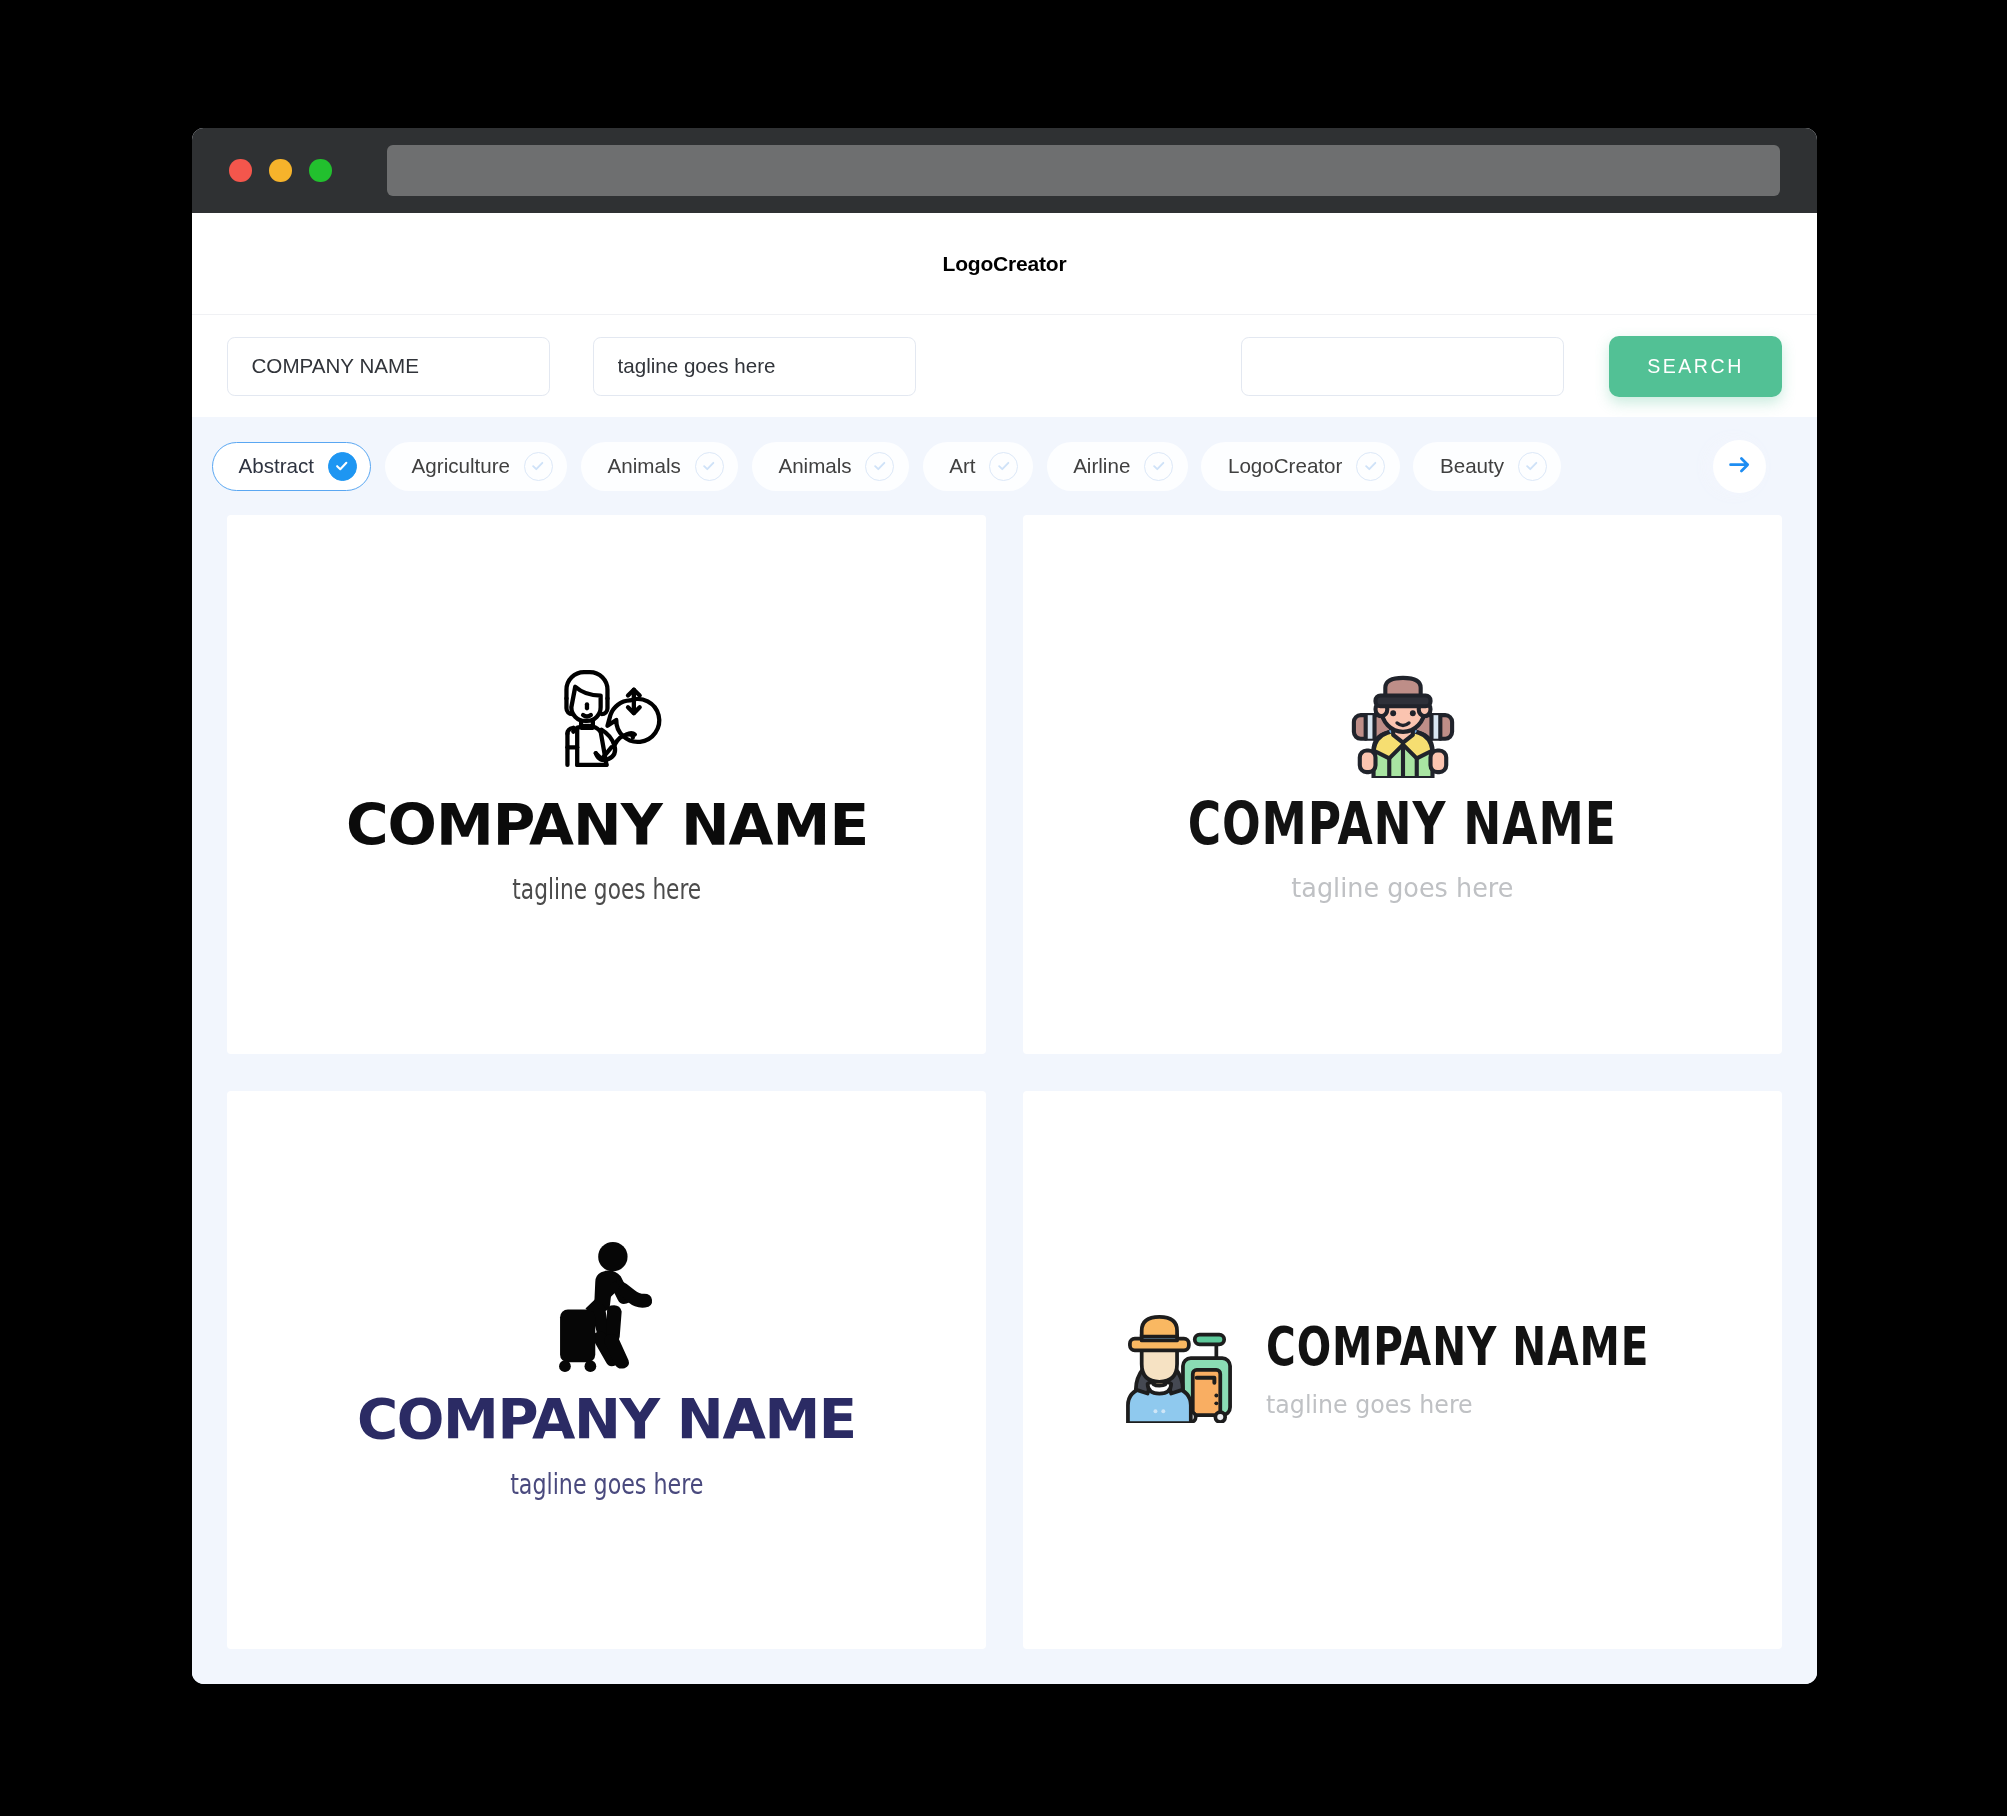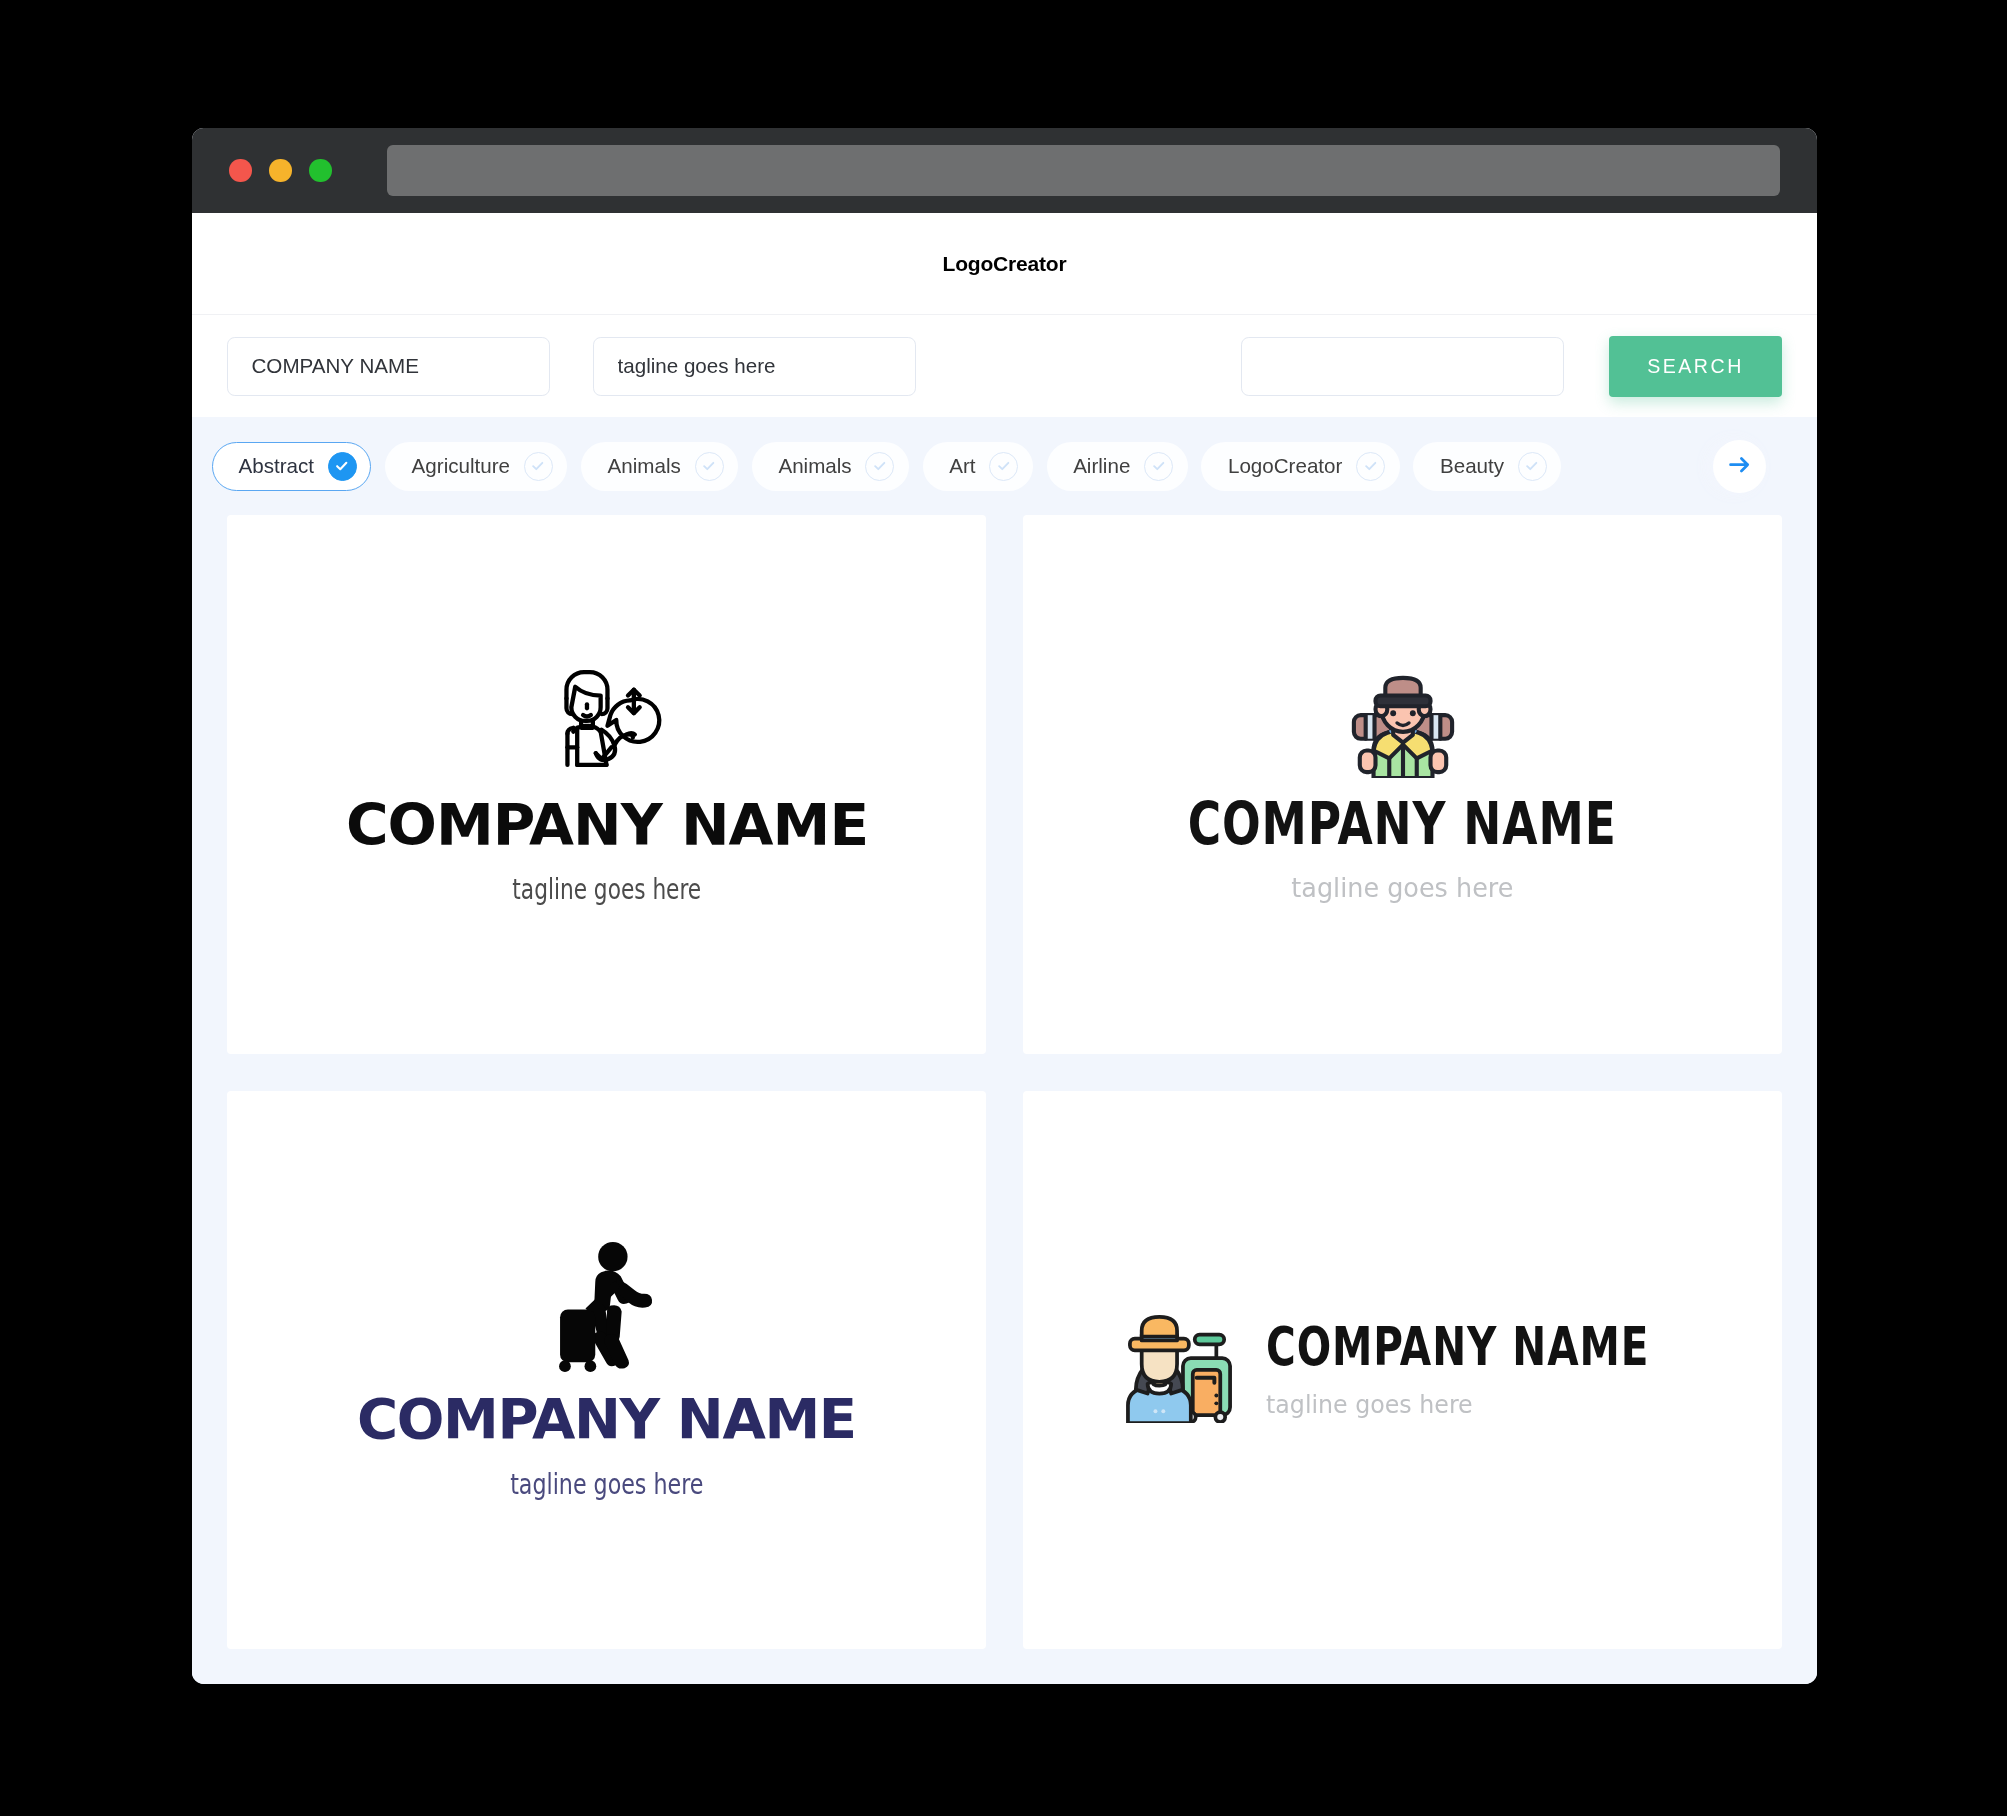--- a/index.html
+++ b/index.html
@@ -91,21 +91,21 @@
   #tagline-input       { width: 323px; margin-left: 43px; }
   #keyword-input       { width: 323px; margin-left: 325px; }
 
   #search-button {
     margin-left: 45px;
     width: 173px;
     height: 61px;
     background: #52C195;
     color: #FFFFFF;
     border: none;
-    border-radius: 4px;
+    border-radius: 10px;
     font-size: 19.6px;
     letter-spacing: 2.5px;
     font-family: "Liberation Sans", sans-serif;
     cursor: pointer;
     box-shadow: 0 5.9px 13.7px rgba(82,193,149,0.30);
   }
 
   
   #category-bar {
     height: 98px;

